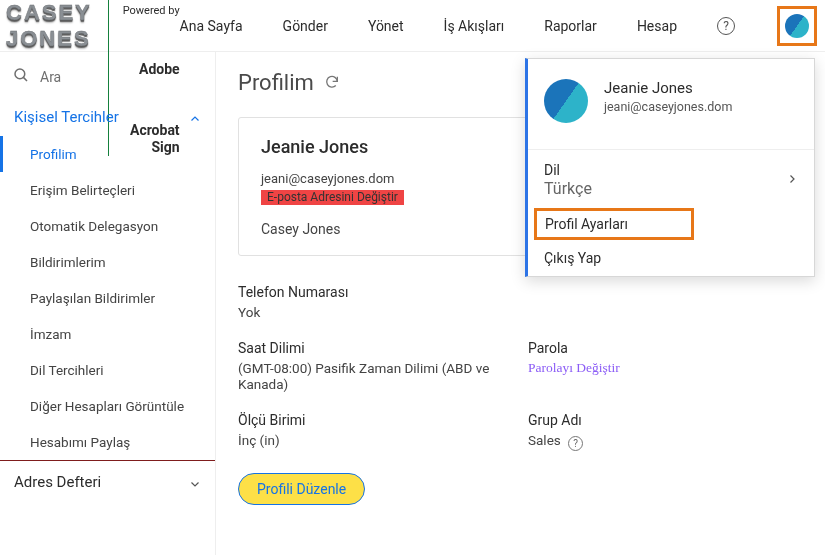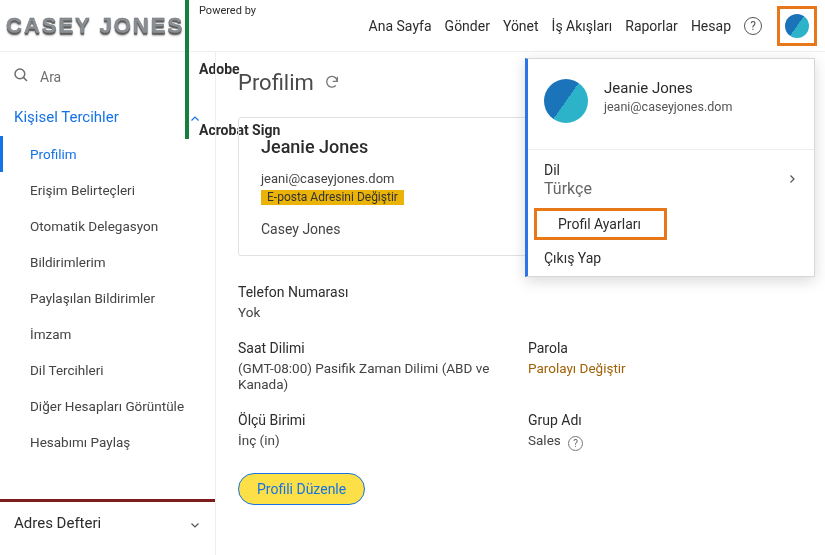--- a/index.html
+++ b/index.html
@@ -6,75 +6,75 @@
   body { width:825px; height:555px; background:#fff; color:#2c2c2c; overflow:hidden; position:relative; }
 
   
   .hdr { display:flex; align-items:flex-start; height:52px; border-bottom:1px solid #eee; }
   .logo { width:185px; height:52px; display:flex; align-items:center; padding-left:6px; }
   .logo-text { font-family: "Arial Black", Arial, sans-serif; font-size:22px; font-weight:900;
     letter-spacing:2px; color:#8a8f94;
     text-shadow: 0 -1px 0 #fff, 0 1px 1px #555, 0 2px 1px #666, 0 3px 2px rgba(0,0,0,.25);
     -webkit-text-stroke: 0.4px #6a6e72;
   }
-  .powered { width:118px; border-left:4px solid #15803d; padding:4px 0 0 10px; font-size:11px; line-height:1.2; }
+  .powered { width:118px; border-left:1px solid #15803d; padding:4px 0 0 10px; font-size:11px; line-height:1.2;text-align:right; }
   .powered .ad { font-size:14px; font-weight:700;margin-top:44px; }
-  .nav { flex:1; display:flex; align-items:center; justify-content:flex-end; gap:13px; padding-right:8px; height:52px; font-size:14px; }
+  .nav { flex:1; display:flex; align-items:center; justify-content:flex-end; gap:40px; padding-right:8px; height:52px; font-size:14px; }
   .nav-item { cursor:pointer; color:#2c2c2c; white-space:nowrap; }
   .help-ico { width:18px;height:18px;border:1.6px solid #555;border-radius:50%; display:flex;align-items:center;justify-content:center; font-size:12px; color:#555; cursor:pointer; }
   .avatar-box { width:40px;height:40px; border:3px solid #e77718; display:flex;align-items:center;justify-content:center; margin-left:2px; cursor:pointer; }
   .avatar { width:24px;height:24px;border-radius:50%;
     background: linear-gradient(125deg,#1b74ba 0 50%, #2db3c9 50% 100%); }
 
   
   .body { display:flex; height:calc(555px - 52px); }
   .side { width:216px; border-right:1px solid #eee; padding:6px 0 0 0; overflow:hidden; display:flex; flex-direction:column; }
   .search { display:flex; align-items:center; gap:10px; padding:8px 12px; color:#6f6f6f; }
   .search svg { width:18px;height:18px; stroke:#6f6f6f; fill:none; stroke-width:2; }
   .search-ph { font-size:14px; }
   .sec-head { display:flex; align-items:center; justify-content:space-between; padding:12px 14px 10px 14px; cursor:pointer;gap:40px; }
   .sec-head.blue { color:#1573e6; font-size:15px; }
-  .sec-head.nb { color:#2c2c2c; font-size:15px; border-top:3px solid #7f1d1d;margin-top:39px; }
+  .sec-head.nb { color:#2c2c2c; font-size:15px; border-top:1px solid #7f1d1d; }
   .chev { width:12px;height:12px; }
   .chev svg{ width:12px;height:12px;stroke:#1573e6;fill:none;stroke-width:2.4; }
   .chev.gray svg{ stroke:#555; }
   .side-items { display:flex; flex-direction:column; }
   .s-item { padding:10px 10px 10px 30px; font-size:13.5px; color:#444; cursor:pointer; }
   .s-item.sel { color:#1573e6; border-left:3px solid #1573e6; padding-left:27px; }
 
   
   .main { flex:1; padding:18px 0 0 22px; position:relative; }
   .ptitle { font-size:22px; color:#4a4a4a; display:flex; align-items:center; gap:10px; margin-bottom:22px; }
   .refresh-ico svg{ width:16px;height:16px;stroke:#777;fill:none;stroke-width:2; }
 
   .card { border:1px solid #e1e1e1; border-radius:3px; padding:18px 22px 18px 22px; width:560px; }
   .nm { font-size:18px; font-weight:500; margin-bottom:14px; }
   .eml { font-size:13px; color:#444; }
-  .chge { display:inline-block; background:#eab308; font-size:12px; color:#333; padding:0 6px 1px 6px; margin-top:1px; }
+  .chge { display:inline-block; background:#ef4444; font-size:12px; color:#333; padding:0 6px 1px 6px; margin-top:1px; }
   .cmp { font-size:14px; color:#444; margin-top:16px; }
 
   .grid { display:grid; grid-template-columns: 1fr 1fr; column-gap:20px; row-gap:20px; width:560px; margin-top:28px; }
   .lbl { font-weight:400; font-size:14px; margin-bottom:4px; }
   .val { font-size:13.5px; color:#444; }
-  .lnk { color:#a16207; cursor:pointer; }
+  .lnk { color:#8b5cf6; cursor:pointer;font-family:Liberation Serif, serif; }
   .info-dot { display:inline-flex; width:15px;height:15px;border:1.3px solid #777;border-radius:50%; align-items:center;justify-content:center; font-size:10px; color:#666; margin-left:4px; vertical-align:-2px; }
 
   .edit-btn { margin-top:22px; border:1.5px solid #1573e6; color:#1573e6; background:#fde047; padding:7px 18px; border-radius:18px; font-size:14px; cursor:pointer; }
 
   
   .pop { position:absolute; top:58px; right:10px; width:290px; background:#fff; border:1px solid #d7d7d7; box-shadow:0 4px 14px rgba(0,0,0,.15); border-left:3px solid #2d74e6; z-index:5; }
   .pop-head { display:flex; gap:16px; padding:20px 16px 24px 16px; }
   .pop-av { width:44px;height:44px;border-radius:50%;
     background: linear-gradient(125deg,#1b74ba 0 50%, #2db3c9 50% 100%); }
   .pop-nm { font-size:15px; }
   .pop-em { font-size:12.5px; color:#555; margin-top:2px; }
   .pop-row { padding:10px 16px; display:flex; align-items:center; justify-content:space-between; cursor:pointer; font-size:14px; }
   .pop-row .sub { font-size:16px; color:#666; margin-top:1px; }
   .pop-sep { border-top:1px solid #eee; margin:2px 0; }
-  .pop-row.hl { outline:3px solid #e77718; outline-offset:-3px; margin:0 6px; padding:8px 24px; width:133px;align-items:center; }
+  .pop-row.hl { outline:3px solid #e77718; outline-offset:-3px; margin:0 6px; padding:8px 11px; width:160px;align-items:center; }
   .chevr svg{ width:12px;height:12px;stroke:#555;fill:none;stroke-width:2.4; }
 </style>
 </head>
 <body>
 
 <div class="hdr">
   <div class="logo">
     <span class="logo-text">CASEY JONES</span>
   </div>
   <div class="powered">

